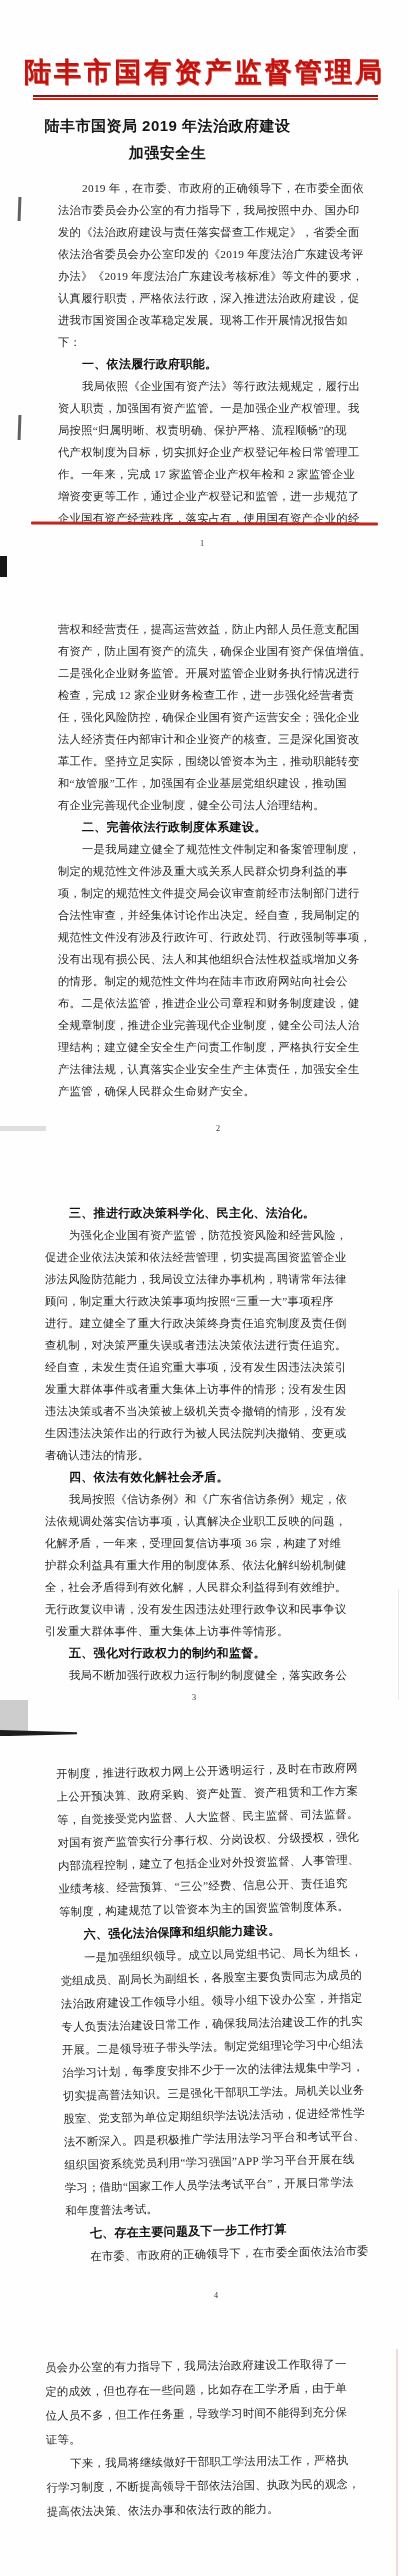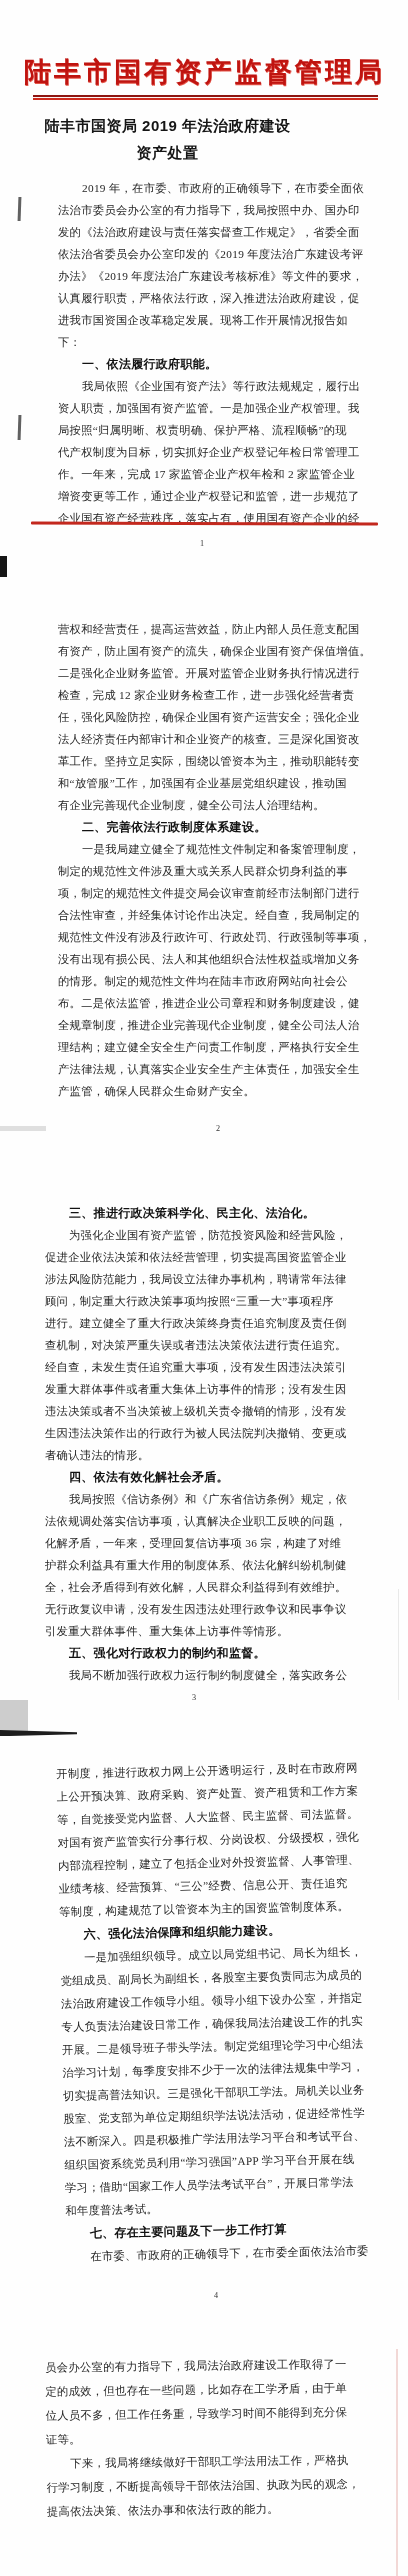--- a/index.html
+++ b/index.html
@@ -53,21 +53,21 @@
 
   <div class="agency-head">陆丰市国有资产监督管理局</div>
 
   <div class="head-rule">
     <div class="r1"></div>
     <div class="r2"></div>
     <div class="r3"></div>
   </div>
 
   <div id="title-line1" class="doc-title">陆丰市国资局 2019 年法治政府建设</div>
-  <div id="title-line2" class="doc-title">资产处置</div>
+  <div id="title-line2" class="doc-title">加强安全生</div>
 
   <div id="pages-root">
       <div class="page-block" style="top: 177px; padding-left: 58px; --lh: 22px;">
         <div class="tline" style="padding-left: 24px;">2019 年，在市委、市政府的正确领导下，在市委全面依</div>
         <div class="tline">法治市委员会办公室的有力指导下，我局按照中办、国办印</div>
         <div class="tline">发的《法治政府建设与责任落实督查工作规定》，省委全面</div>
         <div class="tline">依法治省委员会办公室印发的《2019 年度法治广东建设考评</div>
         <div class="tline">办法》《2019 年度法治广东建设考核标准》等文件的要求，</div>
         <div class="tline">认真履行职责，严格依法行政，深入推进法治政府建设，促</div>
         <div class="tline">进我市国资国企改革稳定发展。现将工作开展情况报告如</div>

